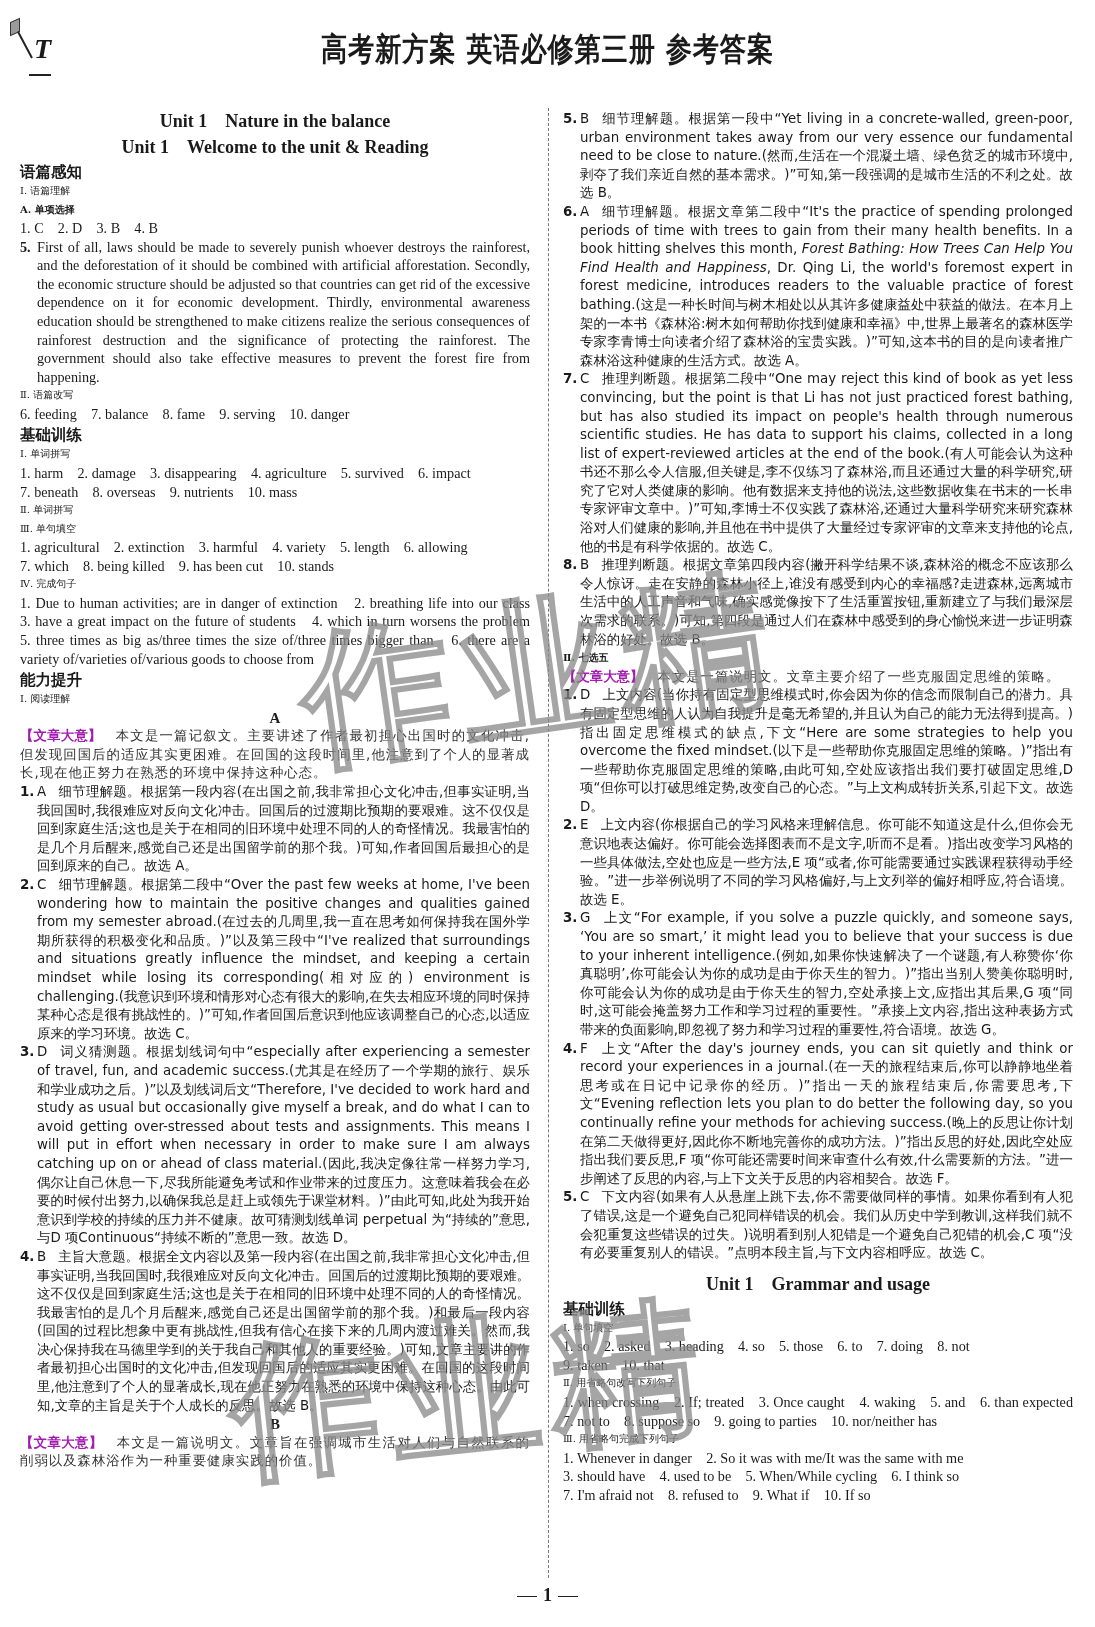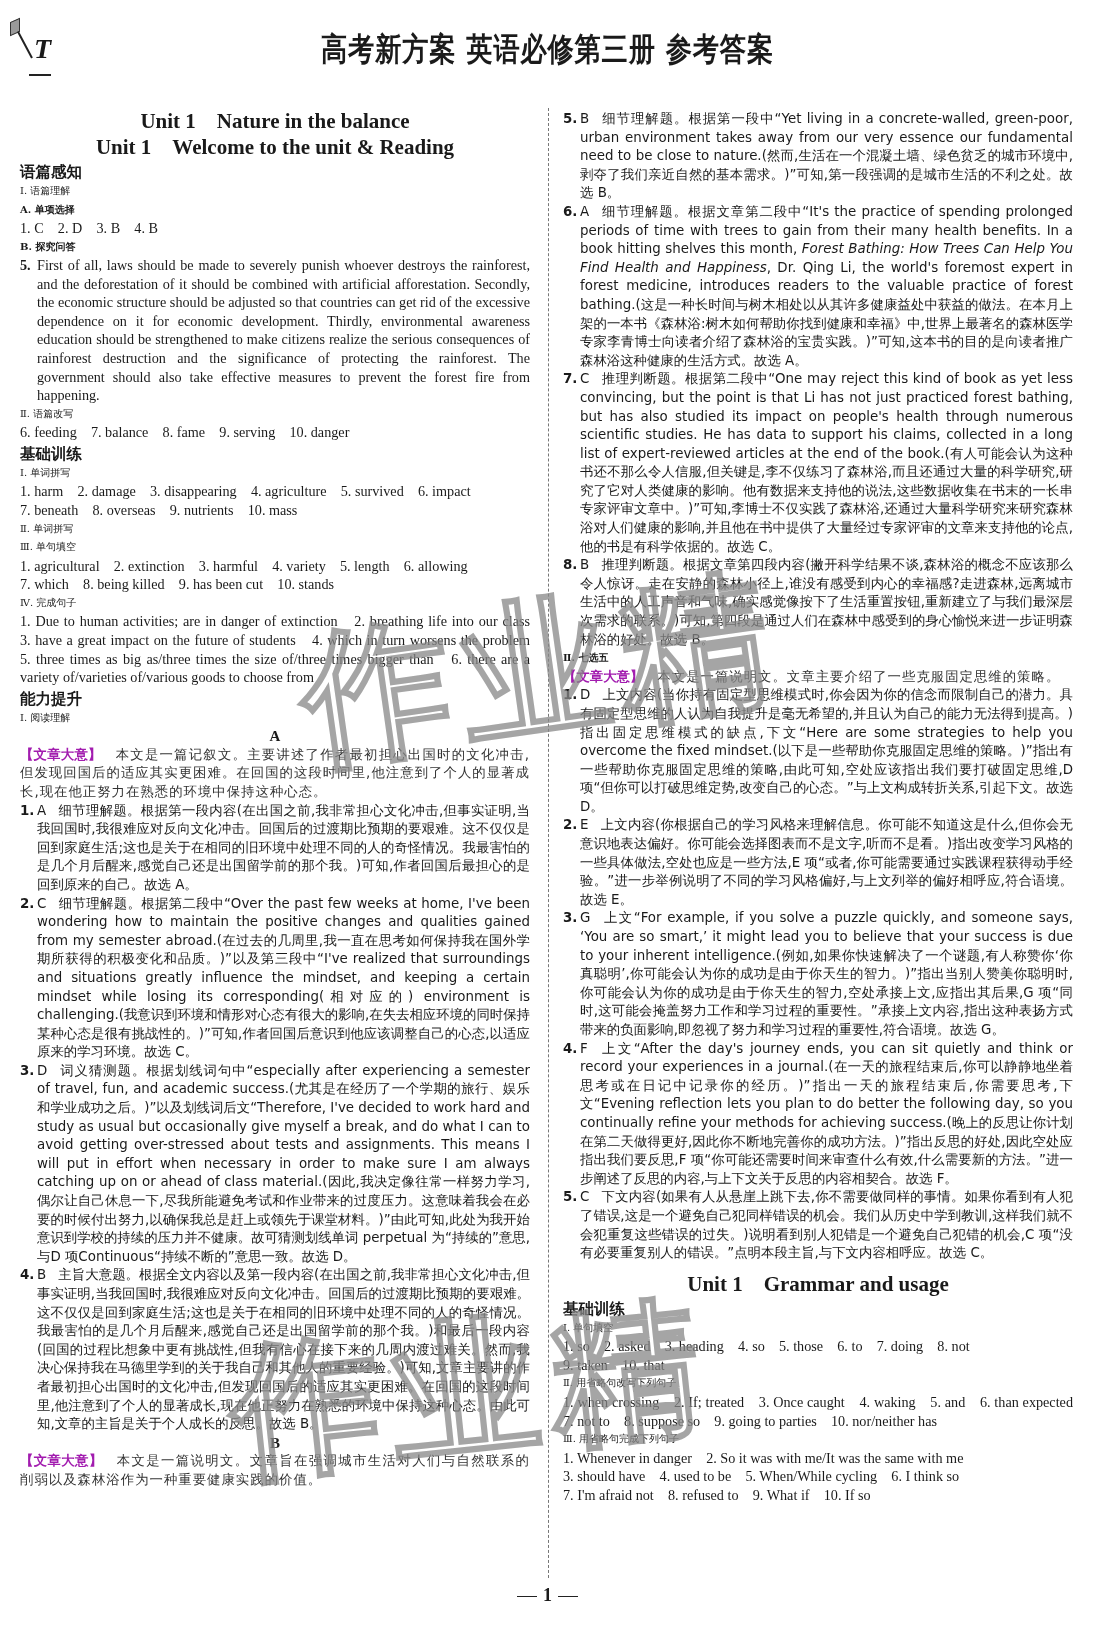--- a/index.html
+++ b/index.html
@@ -15,21 +15,21 @@
   .logo .letter { position: absolute; left: 26px; top: 22px; font-style: italic; font-weight: bold; font-size: 28px; font-family: "Liberation Serif", serif; }
   .page-title {
     position: absolute; left: 0; right: 0; top: 40px; text-align: center;
     font-family: "DejaVu Serif", serif; font-weight: bold; font-size: 32px; letter-spacing: 1px;
     transform: scaleX(0.82);
   }
   .col { position: absolute; top: 108px; }
   .col-left { left: 20px; width: 510px; }
   .col-right { left: 563px; width: 510px; top: 110px; }
   .divider { position: absolute; left: 548px; top: 108px; height: 1470px; border-left: 1px dashed #777; }
-  .unit-title { text-align: center; font-weight: bold; font-size: 21px; line-height: 26px; }
+  .unit-title { text-align: center; font-weight: bold; font-size: 18px; line-height: 26px; }
   .sec { font-family: "DejaVu Sans", sans-serif; font-weight: bold; font-size: 15.5px; line-height: 20px; margin-top: 2px; }
   .sub { font-family: "DejaVu Serif", serif; font-size: 10px; line-height: 18.5px; }
   .ans-line { white-space: normal; text-align: justify; }
   .q { position: relative; padding-left: 17px; text-align: justify; }
   .q .qn { position: absolute; left: 0; top: 0; font-weight: bold; }
   .q .qa { margin-right: 12px; }
   .summary { text-align: justify; color: #333; letter-spacing: 1px; }
   .summary .tag { font-family: "DejaVu Sans", sans-serif; font-weight: bold; color: #a21caf; letter-spacing: 0; margin-right: 14px; }
   .center-letter { text-align: center; font-weight: bold; font-size: 15px; }
   .zh { font-family: "DejaVu Sans", sans-serif; font-size: 13.4px; }
@@ -54,21 +54,20 @@
 <div class="divider"></div>
 
 <div class="col col-left">
   <div class="unit-title">Unit 1　Nature in the balance</div>
   <div class="unit-title">Unit 1　Welcome to the unit &amp; Reading</div>
 
   <div class="sec">语篇感知</div>
   <div class="sub">Ⅰ. 语篇理解</div>
   <div class="sub" style="font-weight:bold">A. 单项选择</div>
   <div class="ans-line">1. C　2. D　3. B　4. B</div>
-  <div class="sub" style="font-weight:bold">B. 探究问答</div>
   <div class="q">
     <span class="qn">5.</span>
     <span>First of all, laws should be made to severely punish whoever destroys the rainforest, and the deforestation of it should be combined with artificial afforestation. Secondly, the economic structure should be adjusted so that countries can get rid of the excessive dependence on it for economic development. Thirdly, environmental awareness education should be strengthened to make citizens realize the serious consequences of rainforest destruction and the significance of protecting the rainforest. The government should also take effective measures to prevent the forest fire from happening.</span>
   </div>
   <div class="sub">Ⅱ. 语篇改写</div>
   <div class="ans-line">6. feeding　7. balance　8. fame　9. serving　10. danger</div>
 
   <div class="sec">基础训练</div>
   <div class="sub">Ⅰ. 单词拼写</div>
   <div class="ans-line">1. harm　2. damage　3. disappearing　4. agriculture　5. survived　6. impact</div>

